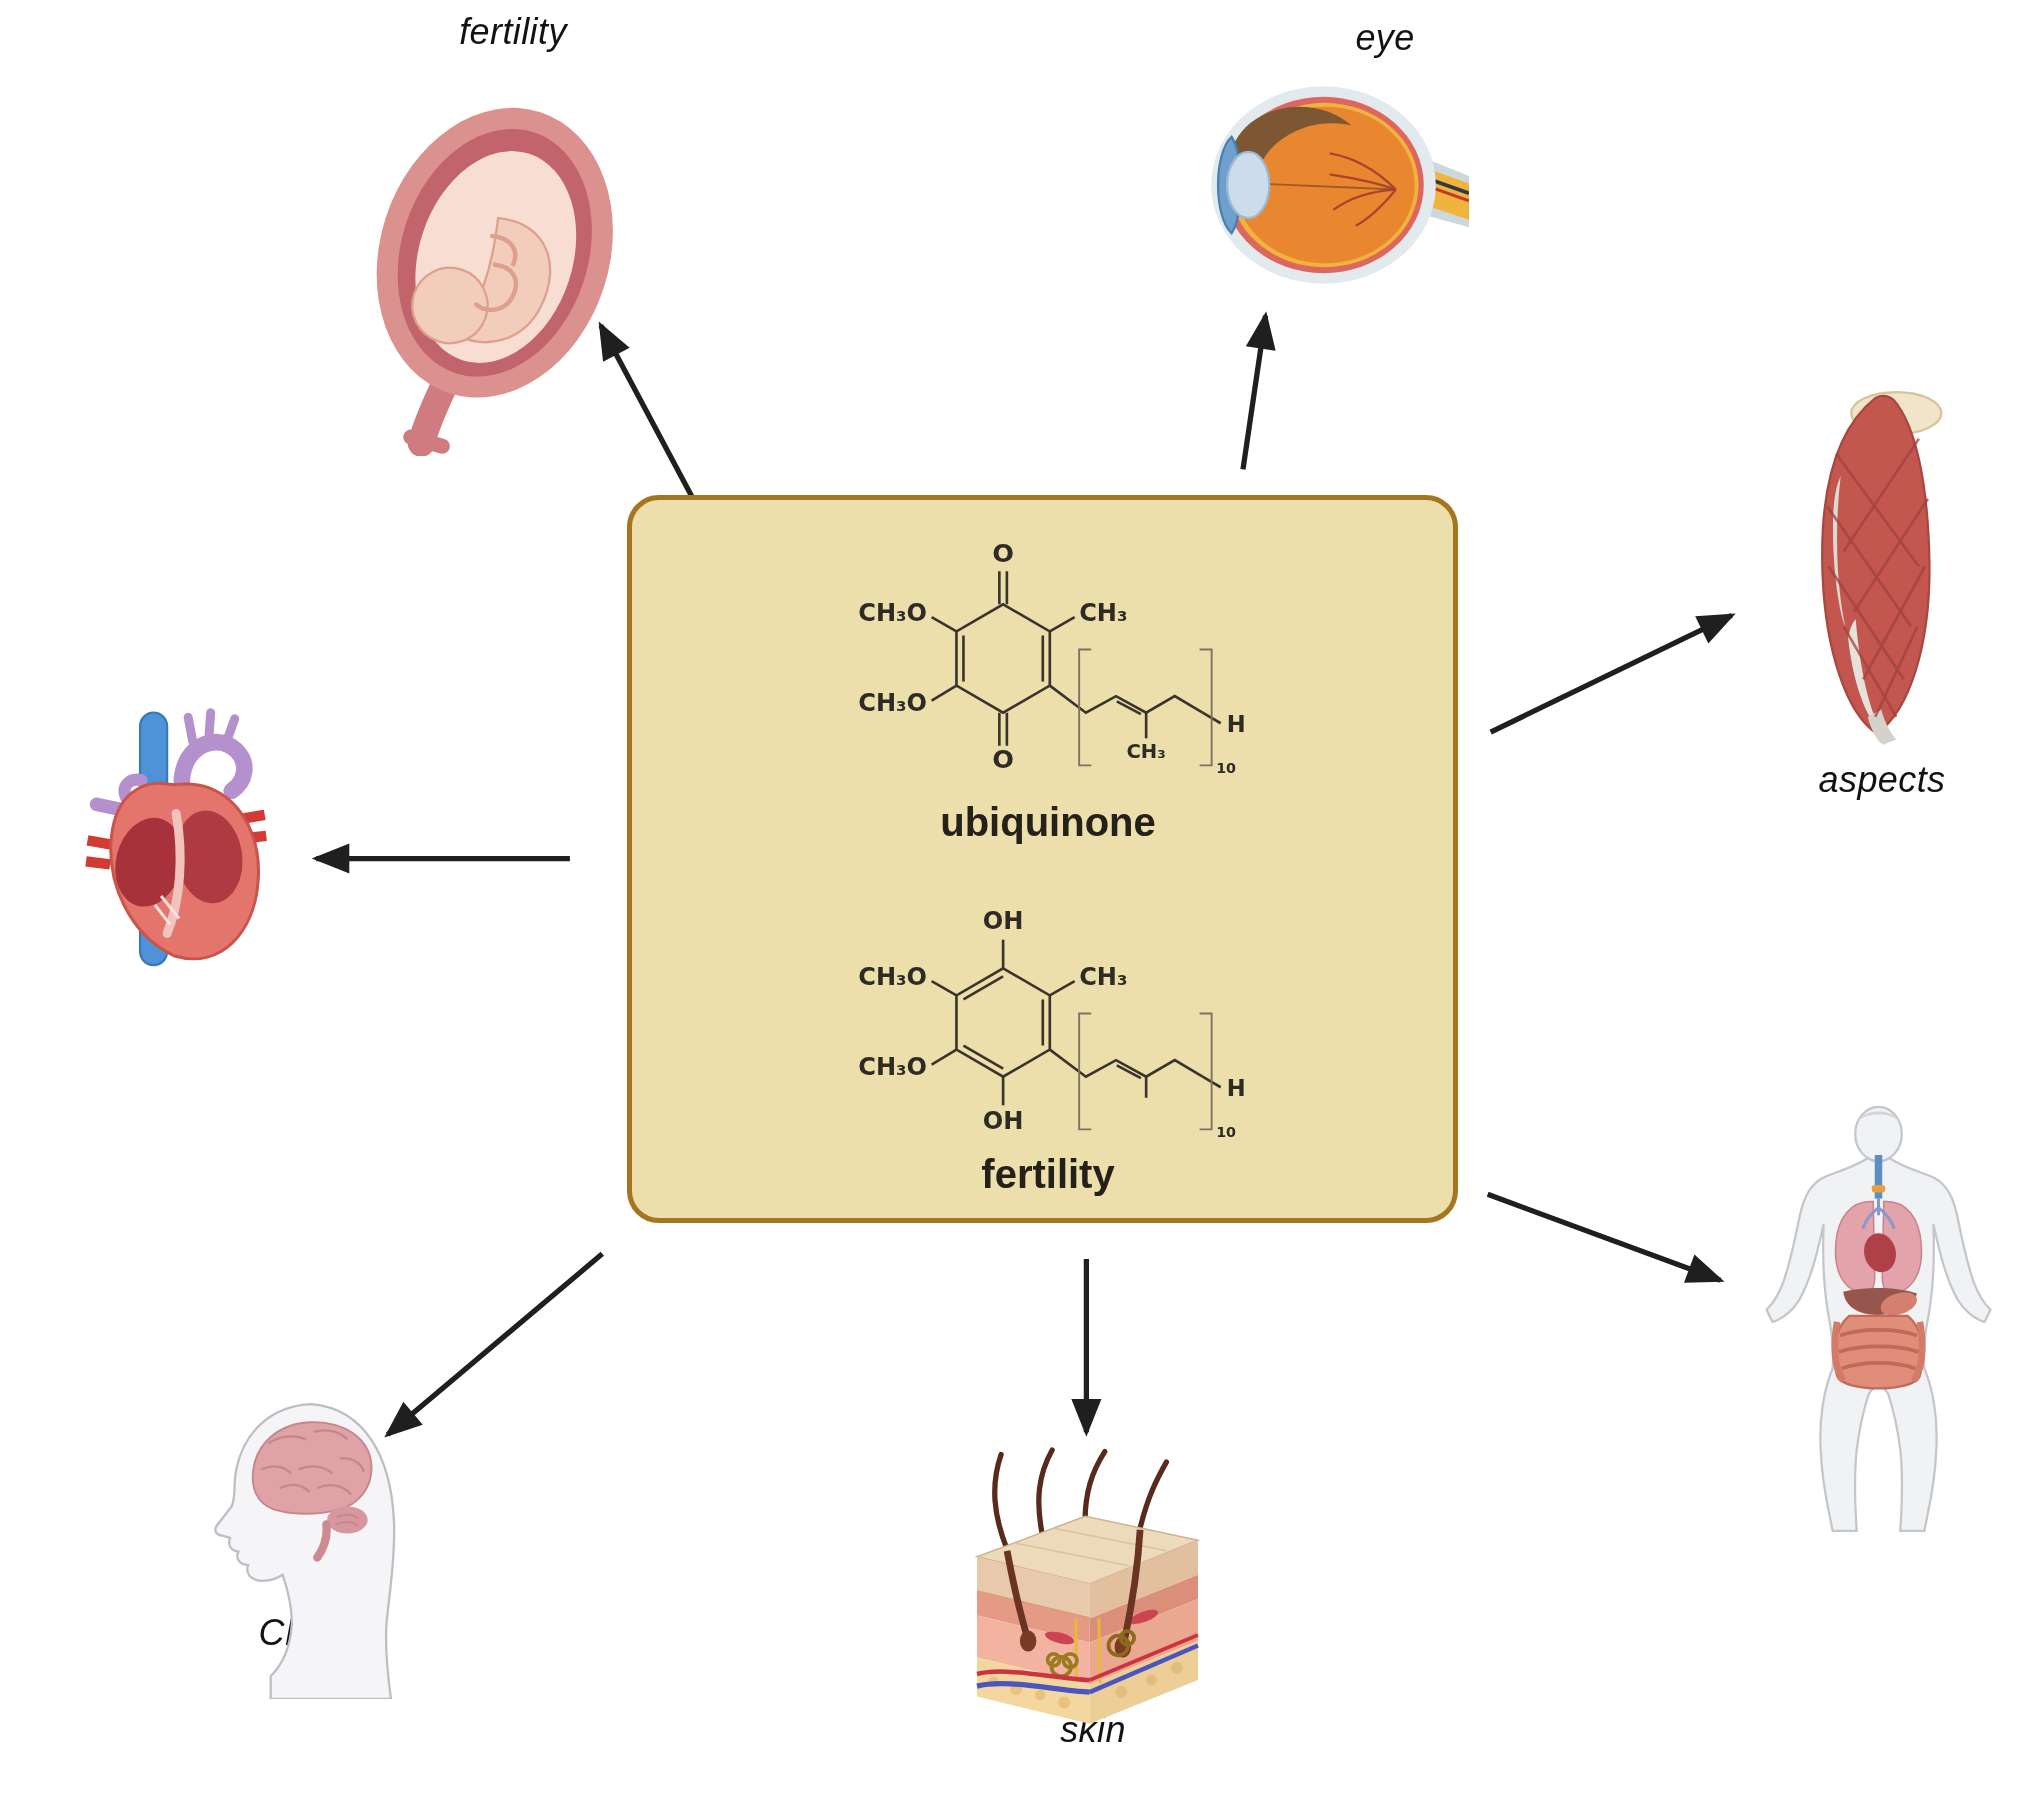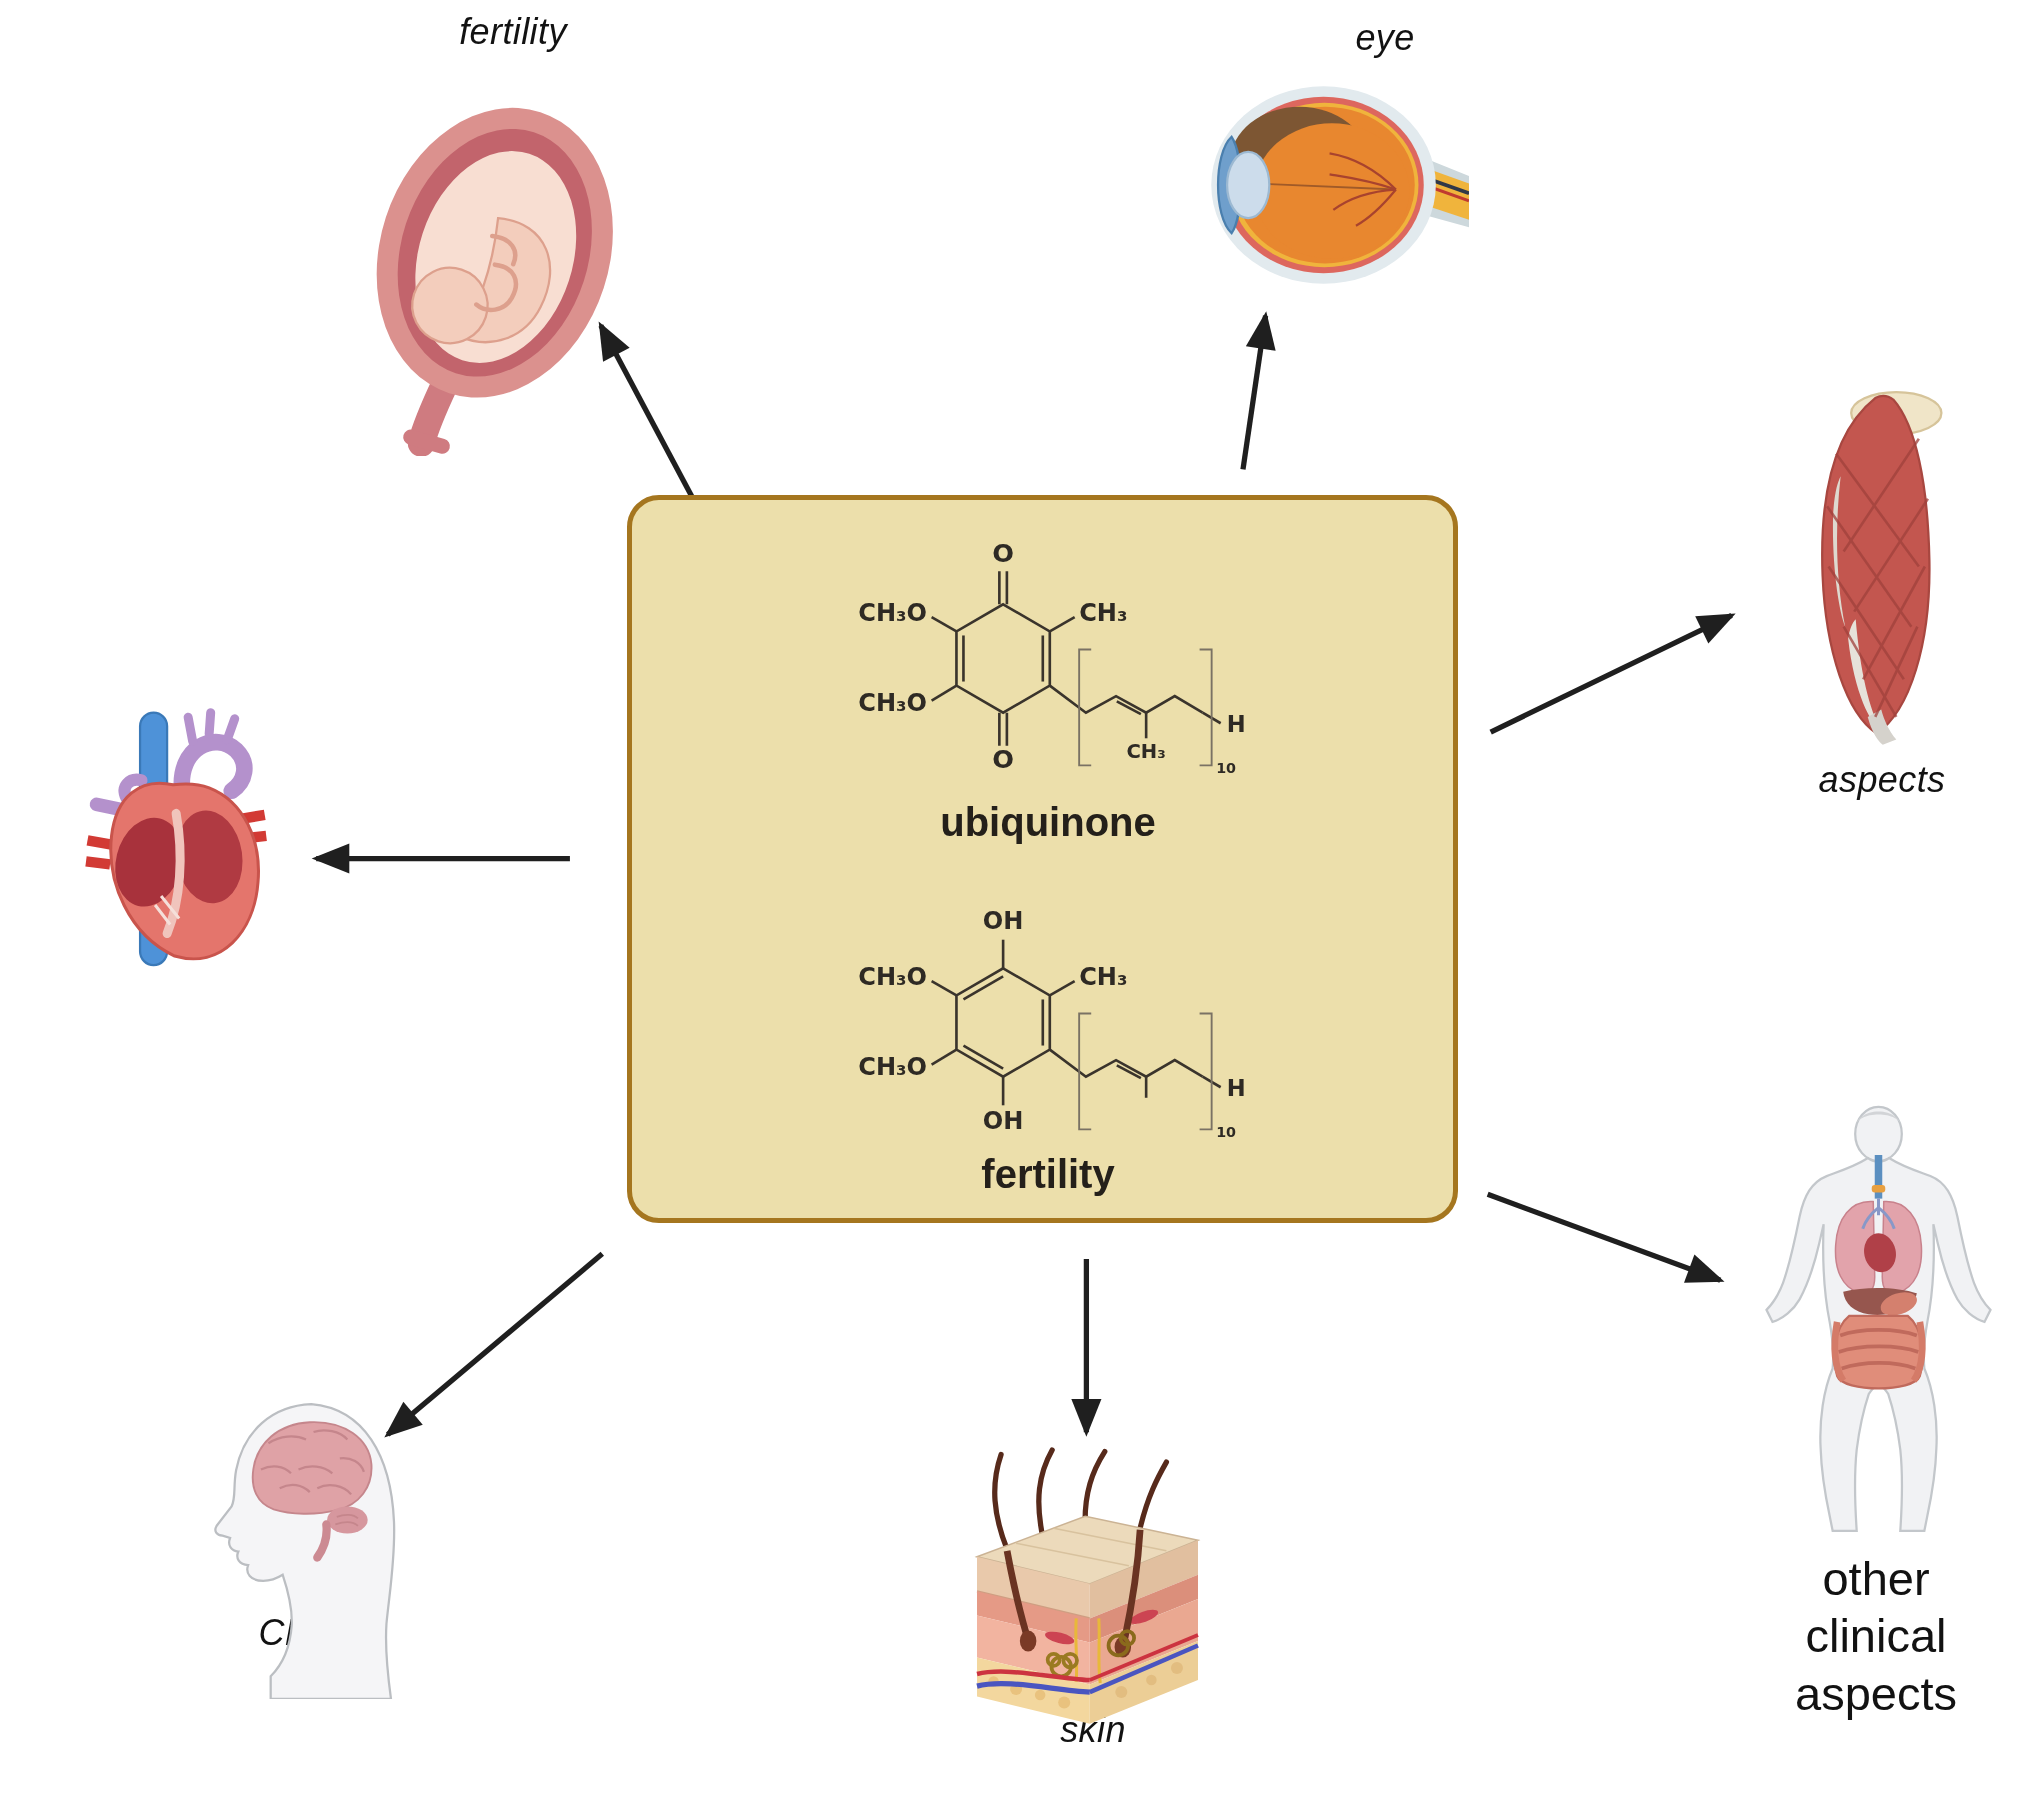--- a/index.html
+++ b/index.html
@@ -38,24 +38,20 @@
       <line x1="1443" y1="1672" x2="1443" y2="1902" marker-end="url(#ah)"></line>
       <line x1="1976" y1="1586" x2="2285" y2="1700" marker-end="url(#ah)"></line>
     </g>
   </svg>
 
   <div class="organ-label" style="left:513px;top:10.5px">fertility</div>
   <div class="organ-label" style="left:1385px;top:16.6px">eye</div>
   <div class="organ-label" style="left:1882px;top:759px">aspects</div>
   <div class="organ-label" style="left:297px;top:1612px">CNS</div>
   <div class="organ-label" style="left:1093px;top:1709px">skin</div>
-  <div class="organ-label-block" style="left:1876px;top:1550px">
-    <div>other clinical</div>
-    <div>aspects</div>
-  </div>
 
   <svg class="abs" style="left:373px;top:83px" width="245" height="373" viewBox="0 0 325 495">
     <path d="M95,400 C80,432 70,455 64,478" stroke="#cf7b80" stroke-width="36" fill="none" stroke-linecap="round"></path>
     <path d="M50,470 L92,482" stroke="#cf7b80" stroke-width="20" stroke-linecap="round"></path>
     <g transform="rotate(18 160 230)">
       <ellipse cx="160" cy="225" rx="152" ry="196" fill="#db918e"></ellipse>
       <ellipse cx="160" cy="225" rx="124" ry="168" fill="#c2646c"></ellipse>
       <ellipse cx="163" cy="230" rx="102" ry="144" fill="#f8ded2"></ellipse>
       <path d="M150,180 C215,165 250,215 240,275 C233,320 195,350 150,345 C160,310 165,250 150,180 Z" fill="#f3cdbc" stroke="#dda08d" stroke-width="3"></path>
       <circle cx="125" cy="310" r="50" fill="#f3cdbc" stroke="#dda08d" stroke-width="3"></circle>

